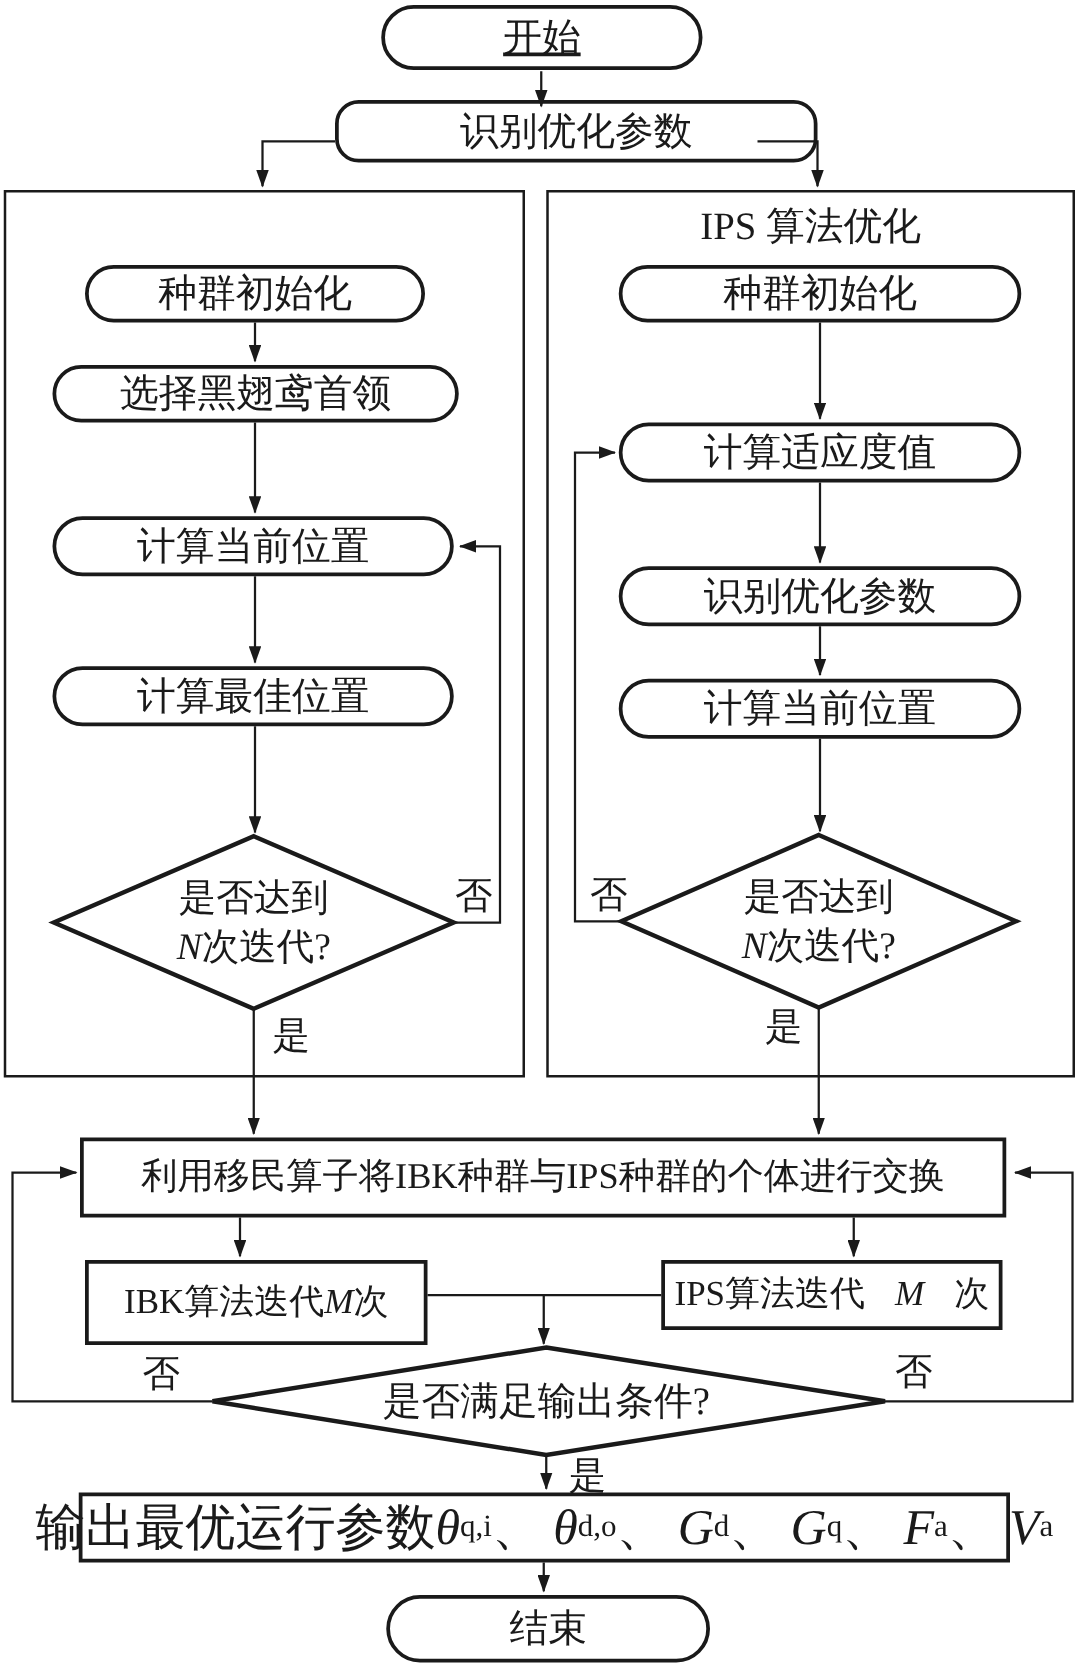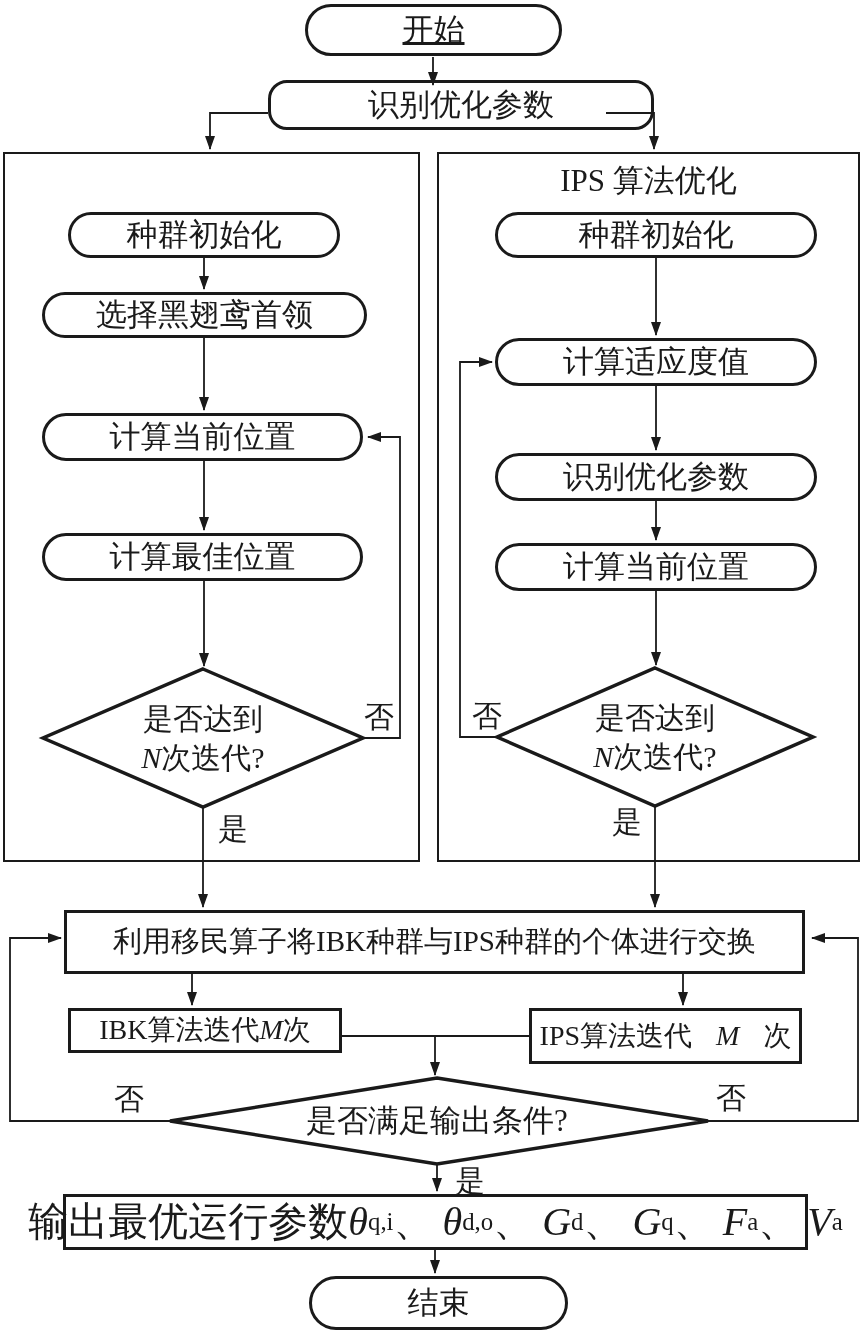--- a/index.html
+++ b/index.html
@@ -75,21 +75,21 @@
   <div class="node stadium" style="left:42px;top:413px;width:321px;height:48px;">计算当前位置</div>
   <div class="node stadium" style="left:42px;top:533px;width:321px;height:48px;">计算最佳位置</div>
 
   <div class="node stadium" style="left:495px;top:212px;width:322px;height:46px;">种群初始化</div>
   <div class="node stadium" style="left:495px;top:338px;width:322px;height:48px;">计算适应度值</div>
   <div class="node stadium" style="left:495px;top:453px;width:322px;height:48px;">识别优化参数</div>
   <div class="node stadium" style="left:495px;top:543px;width:322px;height:48px;">计算当前位置</div>
 
   <div class="node" style="left:64px;top:910px;width:741px;height:64px;font-size:29px;">利用移民算子将IBK种群与IPS种群的个体进行交换</div>
 
-  <div class="node mbox" style="left:68px;top:1008px;width:274px;height:45px;">
+  <div class="node mbox" style="left:68px;top:1008px;width:274px;height:68px;">
     <span>IBK算法迭代</span>
       <span class="var">M</span>
       <span>次</span>
   </div>
   <div class="node mbox" style="left:529px;top:1008px;width:273px;height:56px;gap:24px;">
     <span>IPS算法迭代</span>
       <span class="var">M</span>
       <span>次</span>
   </div>
 

